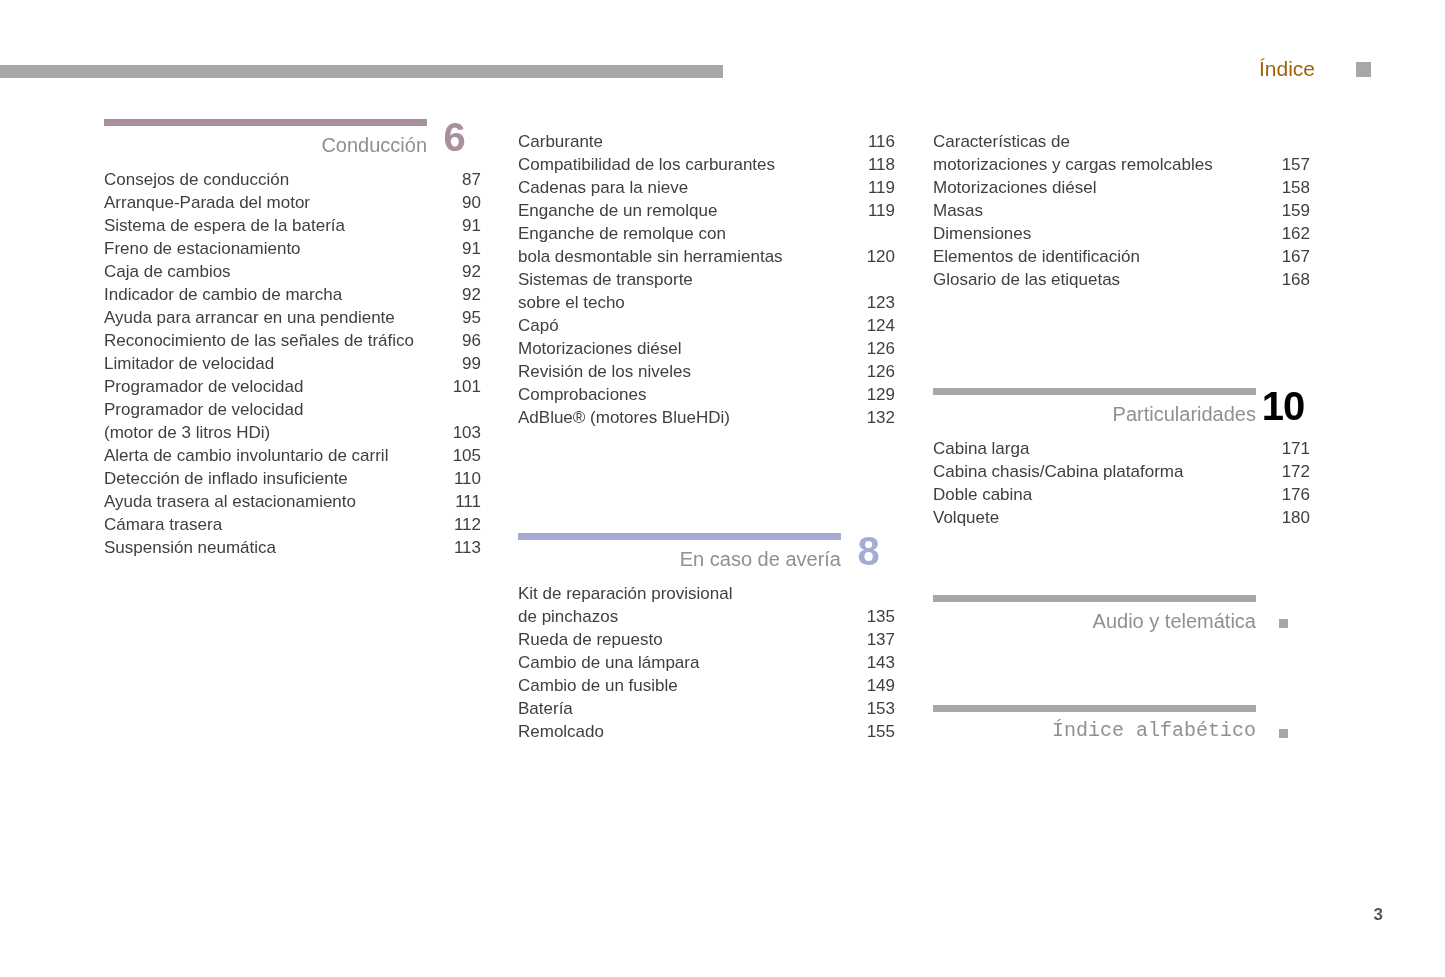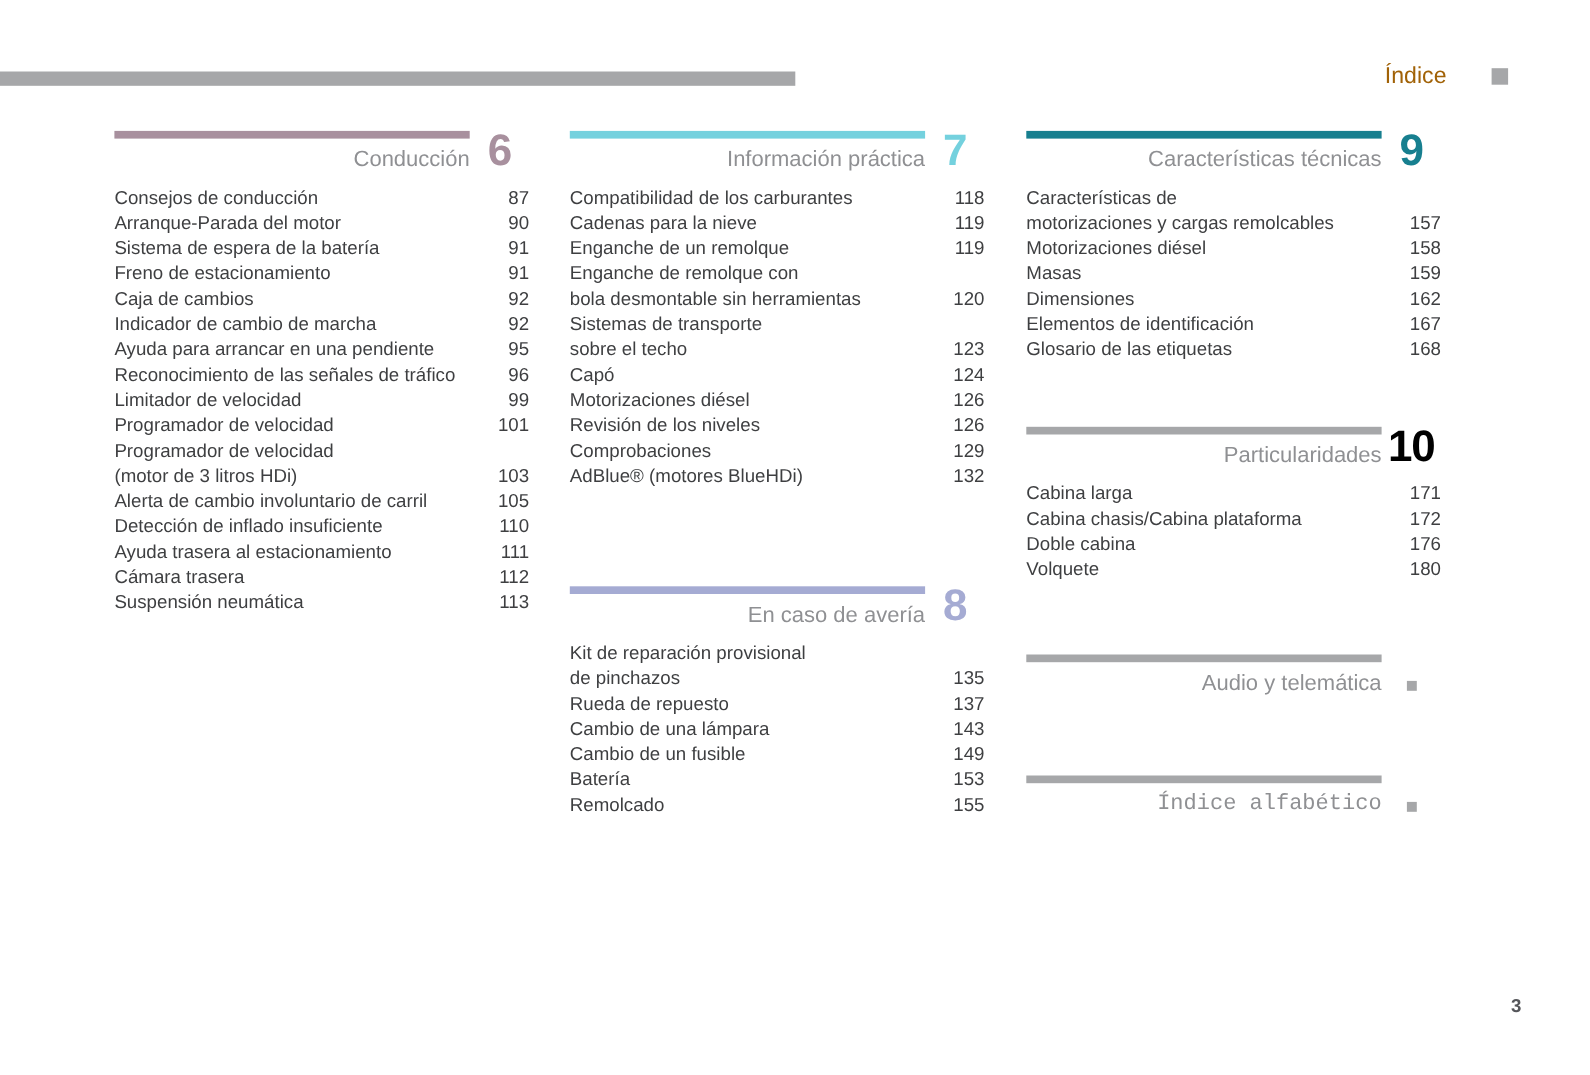--- a/index.html
+++ b/index.html
@@ -118,28 +118,25 @@
         <span class="entry-page">112</span>
       </div>
       <div class="entry-row">
         <span class="entry-label">Suspensión neumática</span>
         <span class="entry-page">113</span>
       </div>
     </div>
 </div>
 
 <div class="section" style="left:518px;top:119px;">
-  <div class="sec-header">
-    <div class="sec-left">
-      <div class="sec-bar" style="background-color: rgb(116, 209, 222);"></div>
-      <div class="sec-title">Información práctica</div>
-    </div>
-    <div class="sec-num" style="color: rgb(116, 209, 222);">7</div>
-  </div>
-  <div class="entries">
+  <div class="entries">
+      <div class="entry-row">
+        <span class="entry-label">Carburante</span>
+        <span class="entry-page">116</span>
+      </div>
       <div class="entry-row">
         <span class="entry-label">Compatibilidad de los carburantes</span>
         <span class="entry-page">118</span>
       </div>
       <div class="entry-row">
         <span class="entry-label">Cadenas para la nieve</span>
         <span class="entry-page">119</span>
       </div>
       <div class="entry-row">
         <span class="entry-label">Enganche de un remolque</span>
@@ -209,27 +206,20 @@
         <span class="entry-page">153</span>
       </div>
       <div class="entry-row">
         <span class="entry-label">Remolcado</span>
         <span class="entry-page">155</span>
       </div>
     </div>
 </div>
 
 <div class="section" style="left:933px;top:119px;">
-  <div class="sec-header">
-    <div class="sec-left">
-      <div class="sec-bar" style="background-color: rgb(23, 127, 143);"></div>
-      <div class="sec-title">Características técnicas</div>
-    </div>
-    <div class="sec-num" style="color: rgb(23, 127, 143);">9</div>
-  </div>
   <div class="entries">
       <div class="entry-row">
         <span class="entry-label">Características de
 motorizaciones y cargas remolcables</span>
         <span class="entry-page">157</span>
       </div>
       <div class="entry-row">
         <span class="entry-label">Motorizaciones diésel</span>
         <span class="entry-page">158</span>
       </div>

